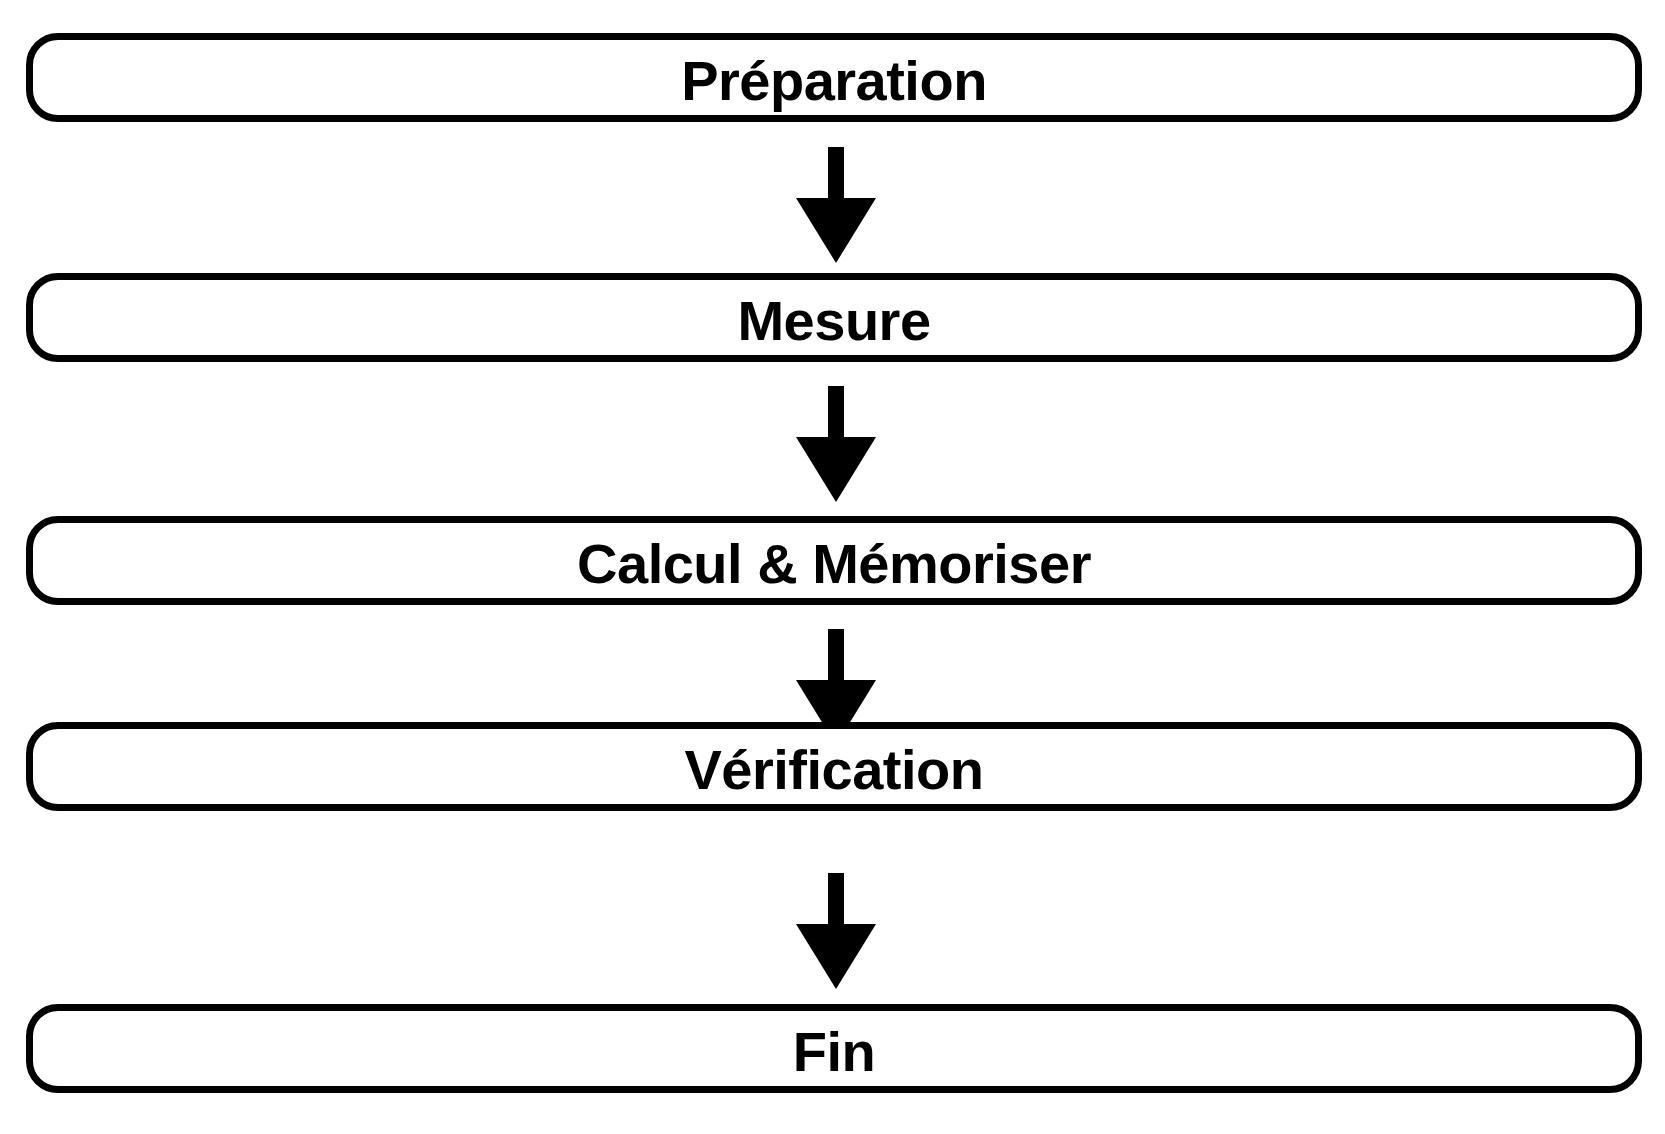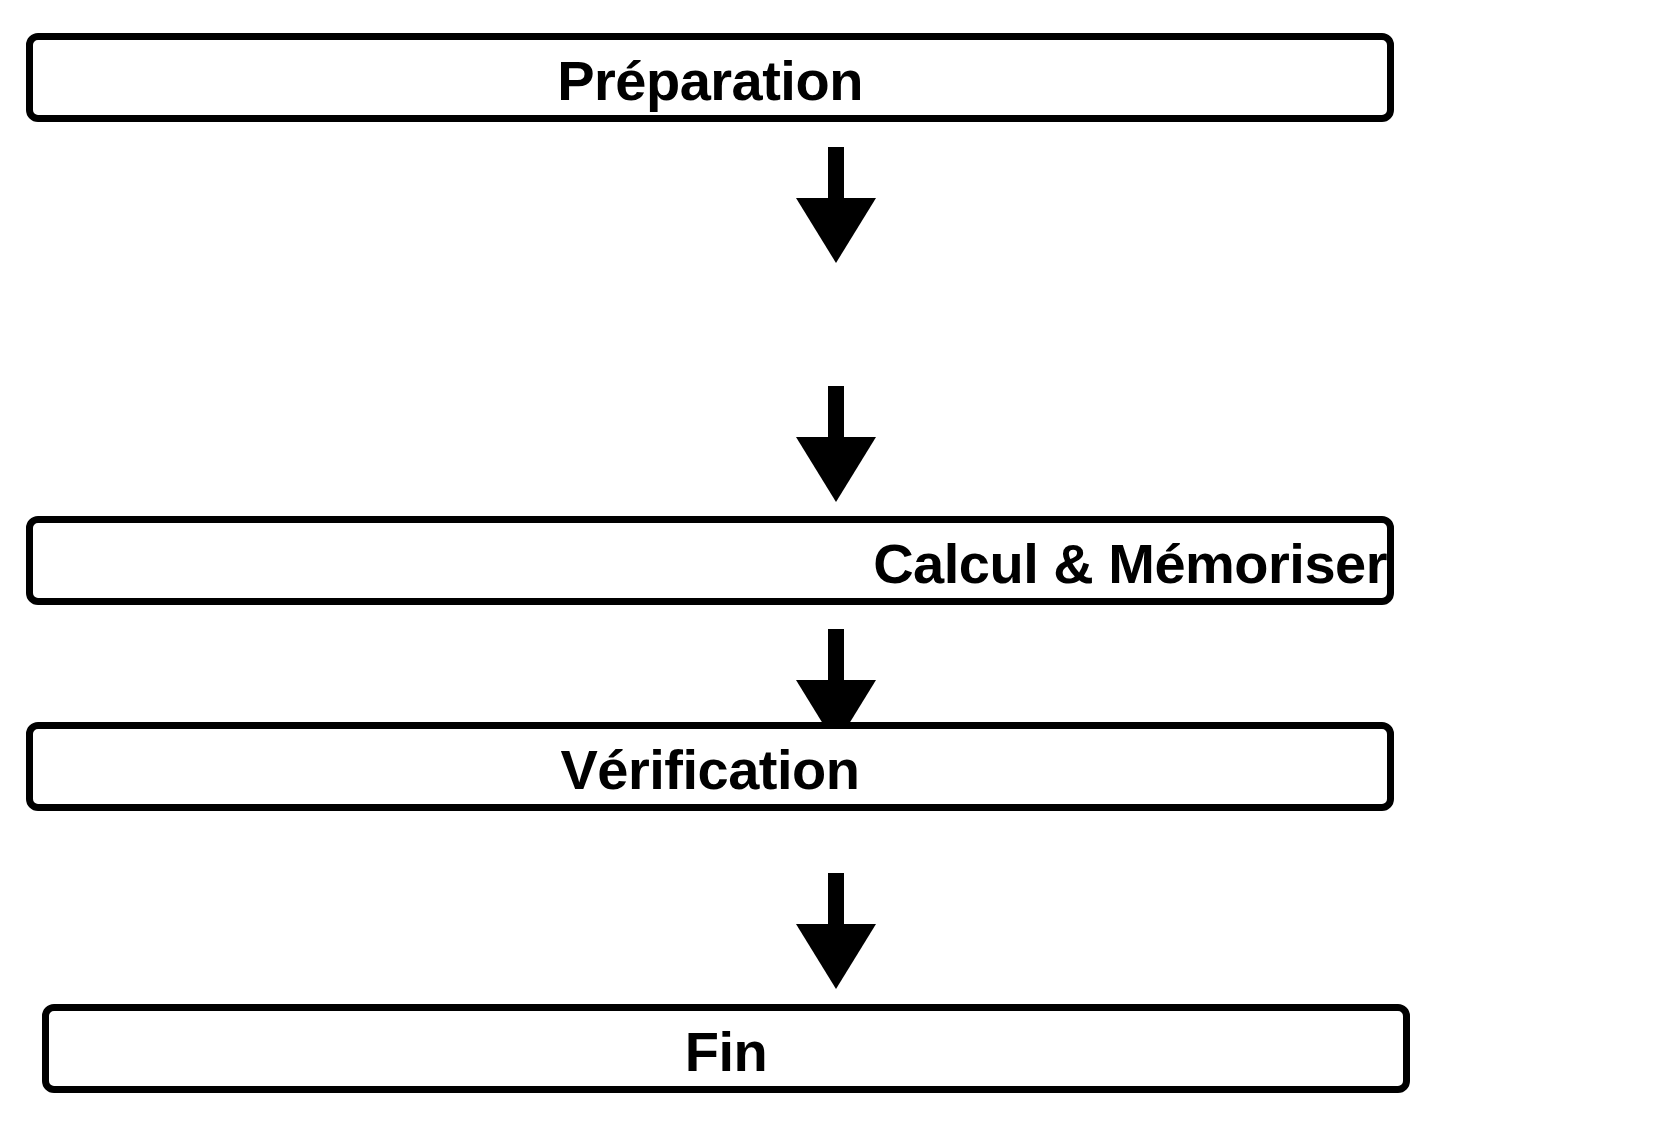--- a/index.html
+++ b/index.html
@@ -11,43 +11,43 @@
     position: relative;
     width: 1665px;
     height: 1134px;
     background: #ffffff;
     font-family: "Liberation Sans", sans-serif;
     overflow: hidden;
   }
   .flow-box {
     position: absolute;
     left: 26px;
-    width: 1368px;
+    width: 1616px;
     height: 89px;
     box-sizing: border-box;
     background: #ffffff;
     border: 7px solid #000000;
-    border-radius: 12px;
+    border-radius: 32px;
     display: flex;
     align-items: center;
     justify-content: center;
   }
   .flow-box .label {
     font-size: 56px;
     font-weight: 700;
     color: #000000;
     letter-spacing: -0.5px;
     padding-top: 6px;
     white-space: nowrap;
   }
   .box-1 { top: 33px; }
   .box-2 { top: 273px; }
-  .box-3 { top: 516px; justify-content: flex-end; }
+  .box-3 { top: 516px; }
   .box-4 { top: 722px; }
-  .box-5 { top: 1004px; margin-left: 16px; }
+  .box-5 { top: 1004px; }
 
   .arrow {
     position: absolute;
     left: 836px;
     transform: translateX(-50%);
     display: flex;
     flex-direction: column;
     align-items: center;
     width: 80px;
   }
@@ -75,20 +75,23 @@
 
   <div class="flow-box box-1">
     <span class="label">Préparation</span>
   </div>
 
   <div class="arrow arrow-1">
     <div class="shaft"></div>
     <div class="head"></div>
   </div>
 
+  <div class="flow-box box-2">
+    <span class="label">Mesure</span>
+  </div>
 
   <div class="arrow arrow-2">
     <div class="shaft"></div>
     <div class="head"></div>
   </div>
 
   <div class="flow-box box-3">
     <span class="label">Calcul &amp; Mémoriser</span>
   </div>
 

